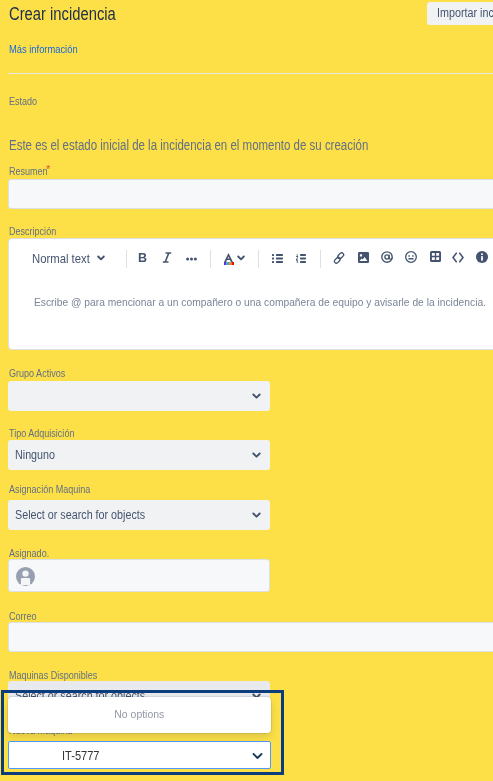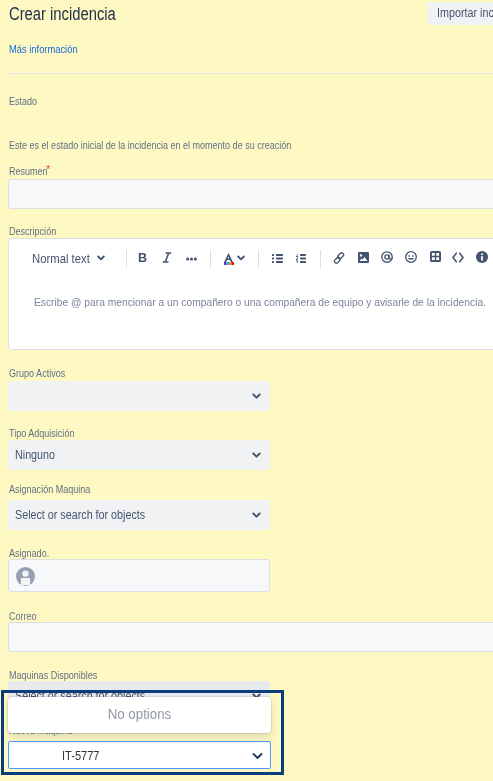--- a/index.html
+++ b/index.html
@@ -1,18 +1,18 @@
 <!DOCTYPE html>
 <html><head>
 <meta charset="utf-8">
 <style>
   html,body{margin:0;padding:0;}
   body{width:493px;height:781px;overflow:hidden;background:#ffffff;
        font-family:"Liberation Sans",sans-serif;}
-  .page{position:relative;width:493px;height:781px;overflow:hidden;background:#fef9c3;}
+  .page{position:relative;width:493px;height:781px;overflow:hidden;background:#fde047;}
 
   
   .nx{display:inline-block;transform-origin:left center;}
 
   
   .hdr-title{position:absolute;left:9px;top:6px;font-size:17.5px;line-height:16px;
              font-weight:500;color:#20304C;white-space:nowrap;}
   .hdr-title .nx{transform:scaleX(.845);}
 
   .hdr-btn{position:absolute;left:427px;top:2px;height:23px;width:90px;
@@ -26,21 +26,21 @@
   .more-link{position:absolute;left:9px;top:43px;font-size:11px;line-height:13px;
              color:#1868DB;text-decoration:none;white-space:nowrap;}
   .more-link .nx{transform:scaleX(.85);}
 
   .divider{position:absolute;left:8px;top:73px;width:490px;height:1px;background:#E7E8EA;}
 
   
   .lbl{position:absolute;font-size:10.5px;line-height:12px;color:#626F86;white-space:nowrap;}
   .lbl .nx{transform:scaleX(.86);}
   .req{color:#E2483D;}
-  .help{position:absolute;font-size:11px;line-height:11px;color:#626F86;white-space:nowrap;}
+  .help{position:absolute;font-size:14px;line-height:11px;color:#626F86;white-space:nowrap;}
   .help .nx{transform:scaleX(.82);}
 
   .txtinput{position:absolute;background:#F7F8F9;border:1px solid #DCDFE4;
             border-radius:3px;box-sizing:border-box;}
 
   .sel{position:absolute;background:#F1F2F4;border-radius:3px;box-sizing:border-box;}
   .sel-txt{position:absolute;left:7px;font-size:12px;color:#44546F;white-space:nowrap;}
   .sel-txt .nx{transform:scaleX(.895);}
   .chev{position:absolute;}
 
@@ -60,21 +60,21 @@
   .blockstyle .nx{transform:scaleX(.87);}
   .rte-ph{position:absolute;font-size:11px;line-height:13px;color:#7A8699;white-space:nowrap;}
   .rte-ph .nx{transform:scaleX(.933);}
 
   
   .hl-box{position:absolute;border:3px solid #0B3D7C;box-sizing:border-box;
           background:#fff;}
   .dd-panel{position:absolute;background:#fff;border-radius:4px;
             box-shadow:0 0 0 1px rgba(9,30,66,.08), 0 4px 8px rgba(9,30,66,.14);
             box-sizing:border-box;}
-  .dd-empty{position:absolute;width:100%;text-align:center;font-size:14px;
+  .dd-empty{position:absolute;width:100%;text-align:center;font-size:11px;
             line-height:14px;color:#9399A6;}
   .dd-empty .nx{transform:scaleX(.95);transform-origin:center center;}
 
   .nativesel{position:absolute;background:#fff;border:1px solid #4C9AFF;
              border-radius:2px;box-sizing:border-box;}
   .nativesel-txt{position:absolute;font-size:12px;line-height:14px;color:#333;white-space:nowrap;}
   .nativesel-txt .nx{transform:scaleX(.92);}
 
   svg{display:block;}
 </style>

